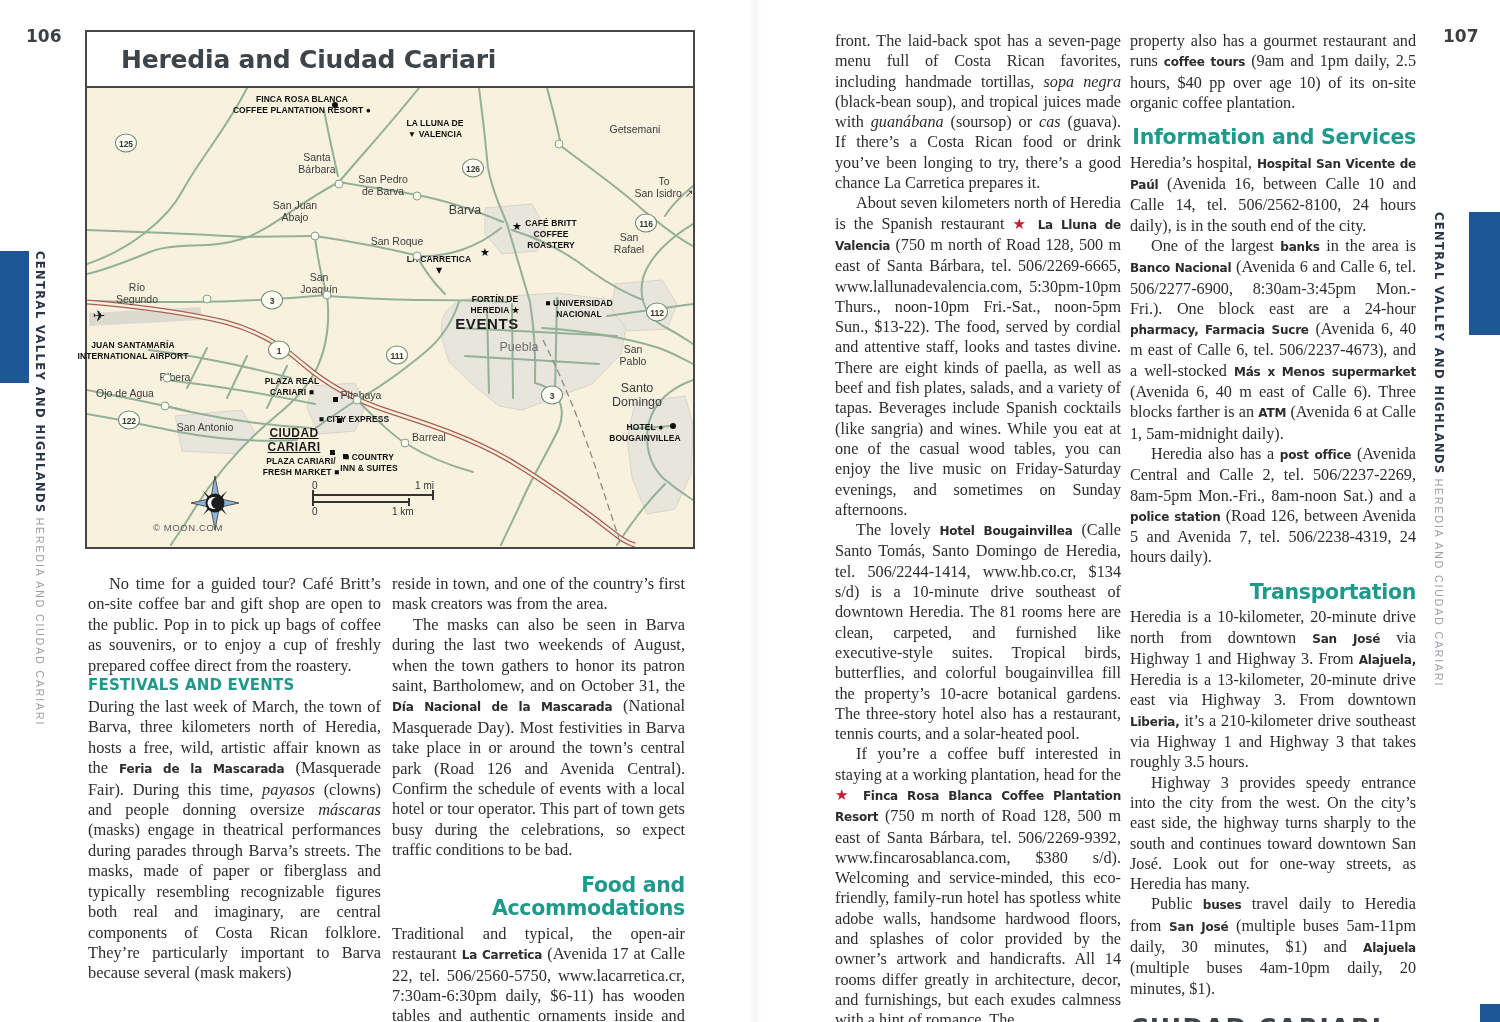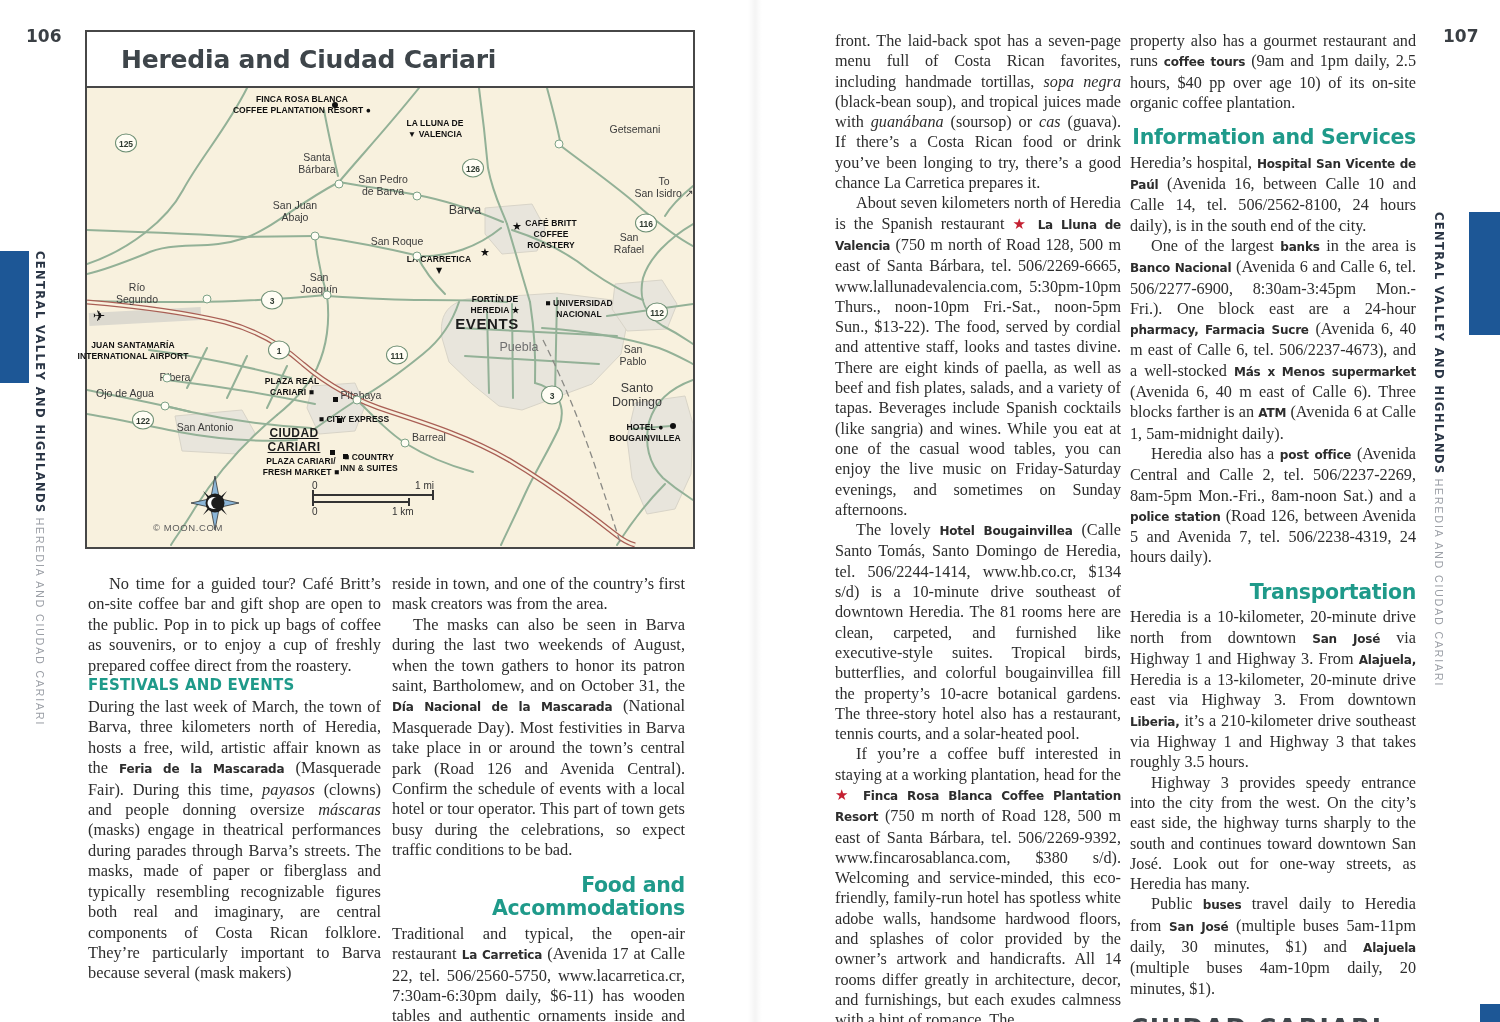--- a/index.html
+++ b/index.html
@@ -211,21 +211,21 @@
         <div class="mlabel poi" style="left: 214px; top: 368px;">PLAZA CARIARI/<br>FRESH MARKET ■</div>
         <div class="mlabel poi" style="left: 282px; top: 364px;">■ COUNTRY<br>INN &amp; SUITES</div>
         <div class="mlabel credit la" style="left: 30px; top: 434px; margin-left: 36px;">© MOON.COM</div>
         <div class="mshield" style="left: 39px; top: 55px;">125</div>
         <div class="mshield" style="left: 386px; top: 80px;">126</div>
         <div class="mshield" style="left: 559px; top: 135px;">116</div>
         <div class="mshield" style="left: 570px; top: 224px;">112</div>
         <div class="mshield" style="left: 185px; top: 212px;">3</div>
         <div class="mshield" style="left: 192px; top: 262px;">1</div>
         <div class="mshield" style="left: 310px; top: 267px;">111</div>
-        <div class="mshield" style="left: 42px; top: 332px; margin-left: 14px;">122</div>
+        <div class="mshield" style="left: 42px; top: 332px;">122</div>
         <div class="mshield" style="left: 465px; top: 307px;">3</div>
         <div class="mglyph" style="left: 12px; top: 228px; font-size: 15px;">✈</div>
         <div class="mglyph" style="left: 430px; top: 138px; font-size: 11px;">★</div>
         <div class="mglyph" style="left: 398px; top: 164px; font-size: 11px;">★</div>
         <div class="mglyph" style="left: 352px; top: 182px; font-size: 8px;">▼</div>
         <div class="mring" style="left: 252px; top: 96px;"></div>
         <div class="mring" style="left: 330px; top: 108px;"></div>
         <div class="mring" style="left: 228px; top: 148px;"></div>
         <div class="mring" style="left: 330px; top: 168px;"></div>
         <div class="mring" style="left: 472px; top: 56px;"></div>

